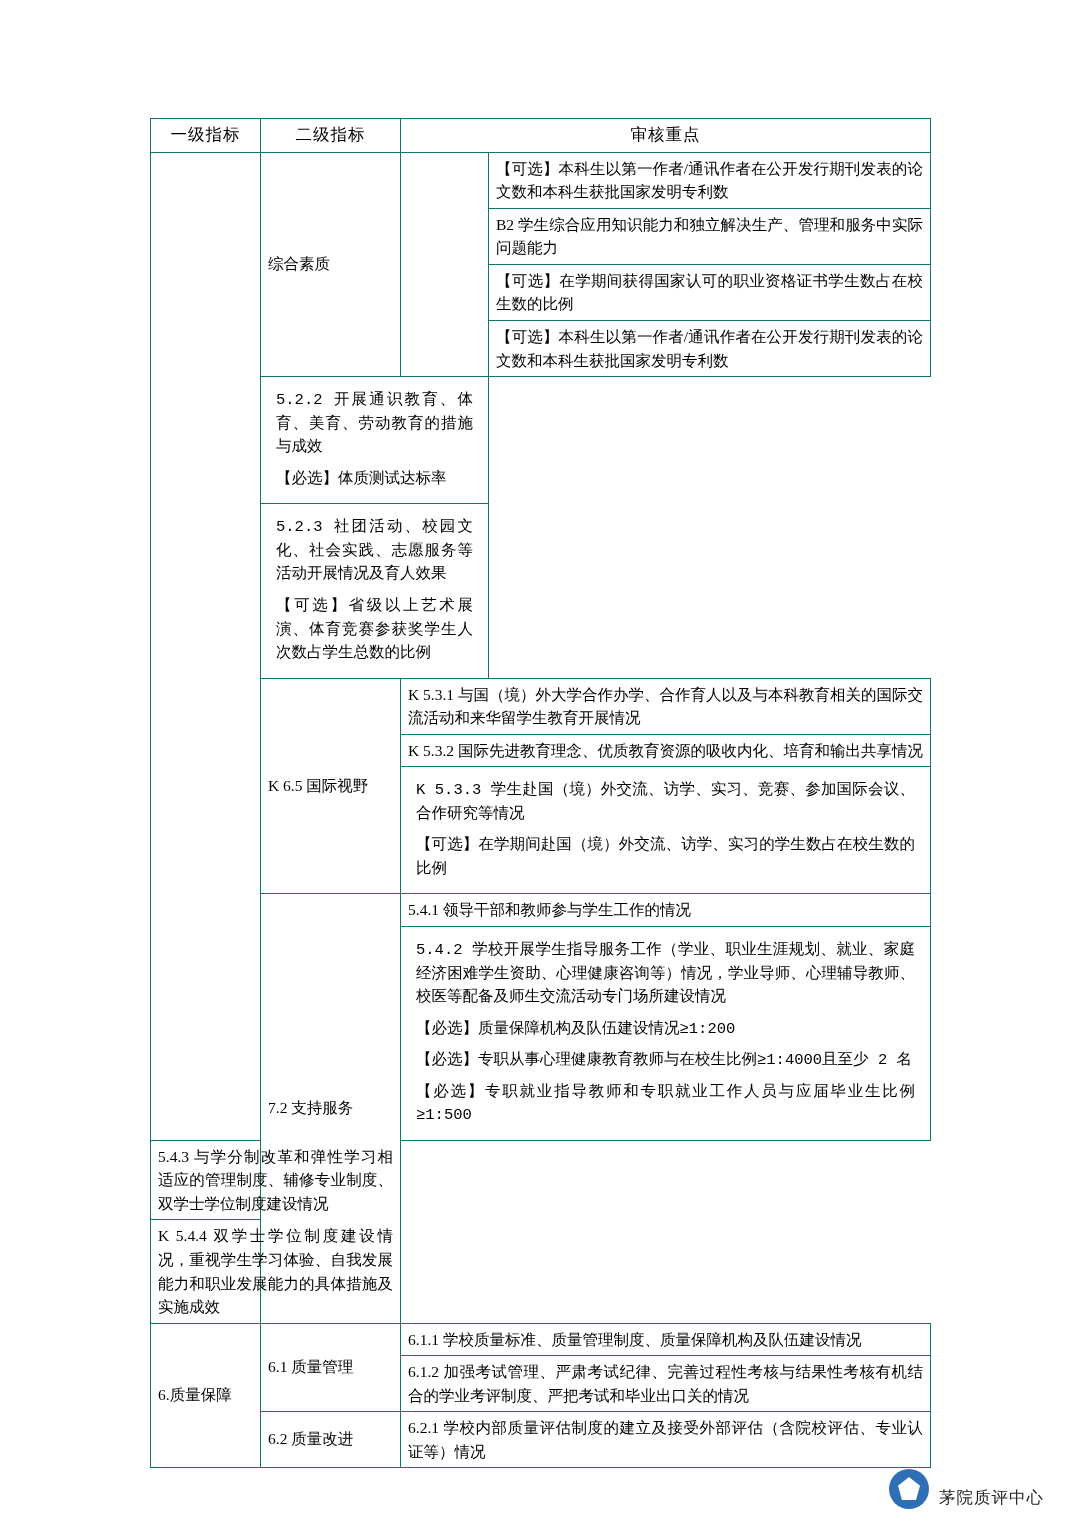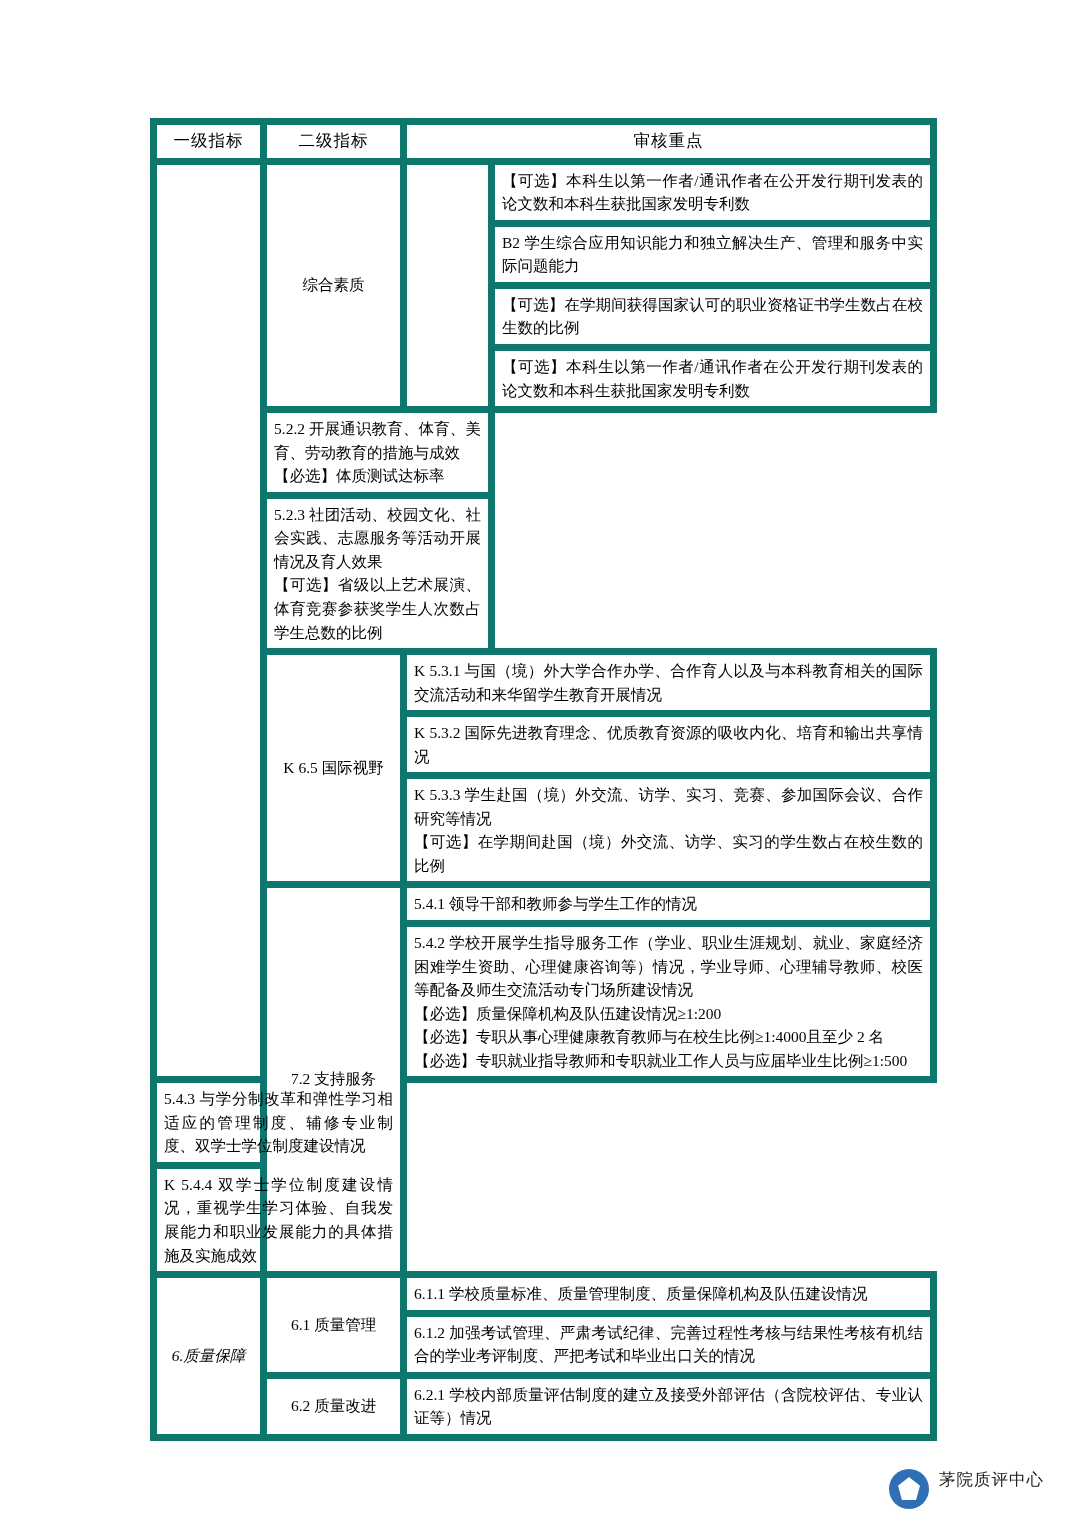--- a/index.html
+++ b/index.html
@@ -22,69 +22,67 @@
     padding: 118px 150px 0 150px;
   }
   table.audit {
     border-collapse: collapse;
     width: 780px;
     table-layout: fixed;
     font-size: 15.5px;
     line-height: 1.5;
   }
   table.audit td, table.audit th {
-    border: 7px solid #0f766e;
+    border: 1px solid #0f766e;
     vertical-align: middle;
     padding: 4px 7px;
     font-weight: normal;
   }
   col.c1 { width: 110px; }
   col.c2 { width: 140px; }
   col.c3 { width: 88px; }
   col.c4 { width: 442px; }
 
   thead td {
     text-align: center;
     font-size: 16.5px;
     padding: 10px 6px;
     letter-spacing: 1px;
   }
   .ctr { text-align: center; }
   .lvl1 {
-    text-align: center;
     line-height: 1.6;
-    font-style: italic;
   }
   .lvl2 {
-    text-align: center;
     line-height: 1.6;
   }
   .cell-txt {
     text-align: justify;
     text-justify: inter-ideograph;
     line-height: 1.52;
   }
   .cell-txt p {
-    margin: 0;
+    margin: 8px;
+    font-family: Liberation Mono, monospace;
   }
   .pagenum {
     position: absolute;
     top: 1387px;
     left: 0;
     width: 1080px;
     text-align: center;
     font-size: 17px;
     font-family: "Liberation Serif", serif;
   }
   .footer-brand {
     position: absolute;
     right: 36px;
     bottom: 18px;
     display: flex;
-    align-items: flex-start;
+    align-items: flex-end;
     gap: 10px;
   }
   .brand-logo {
     width: 40px;
     height: 40px;
     border-radius: 50%;
     background: #2f6fb5;
     position: relative;
     flex: none;
   }

